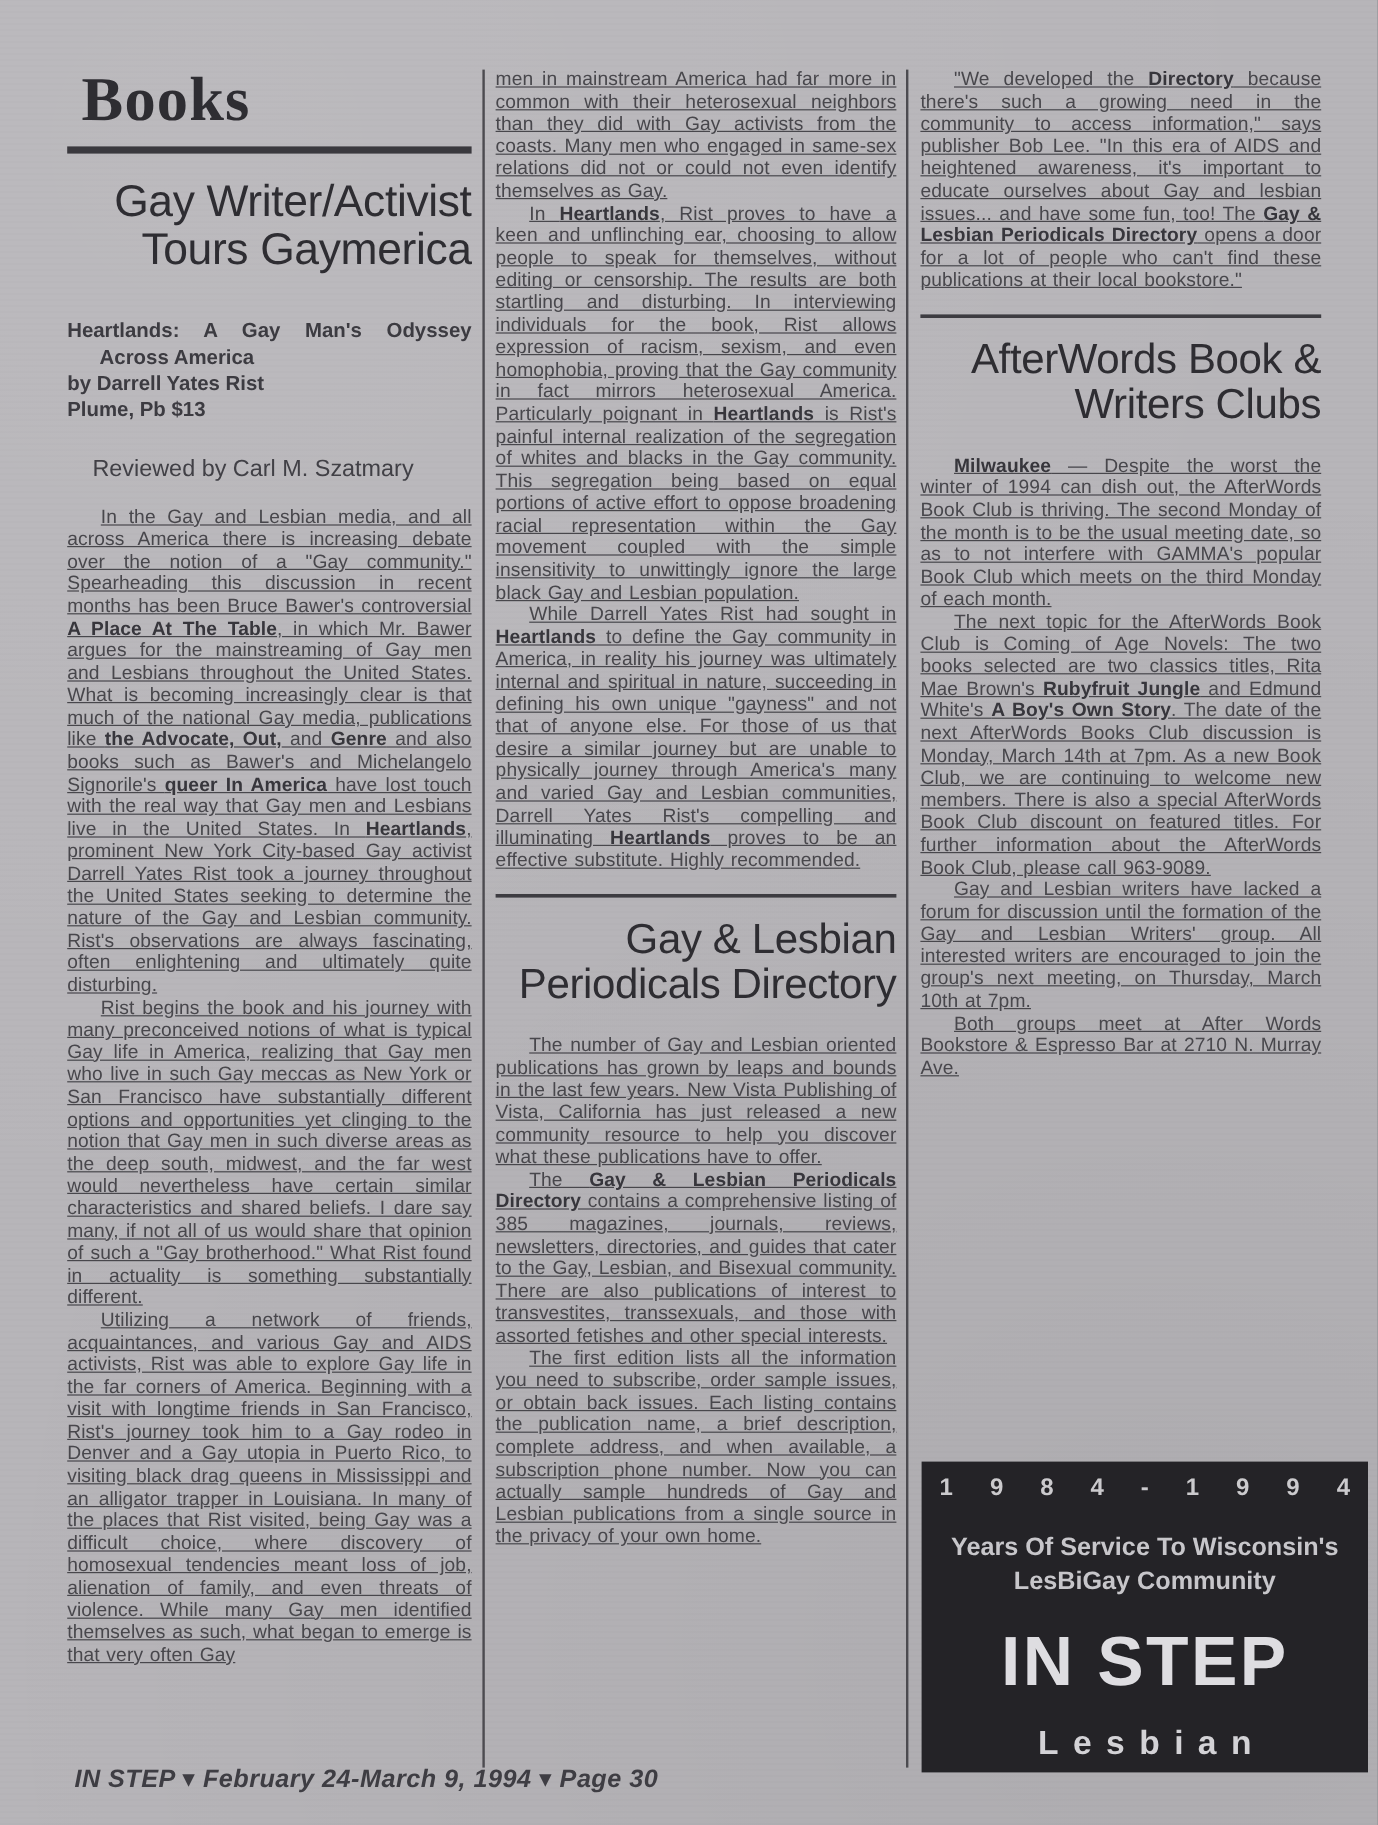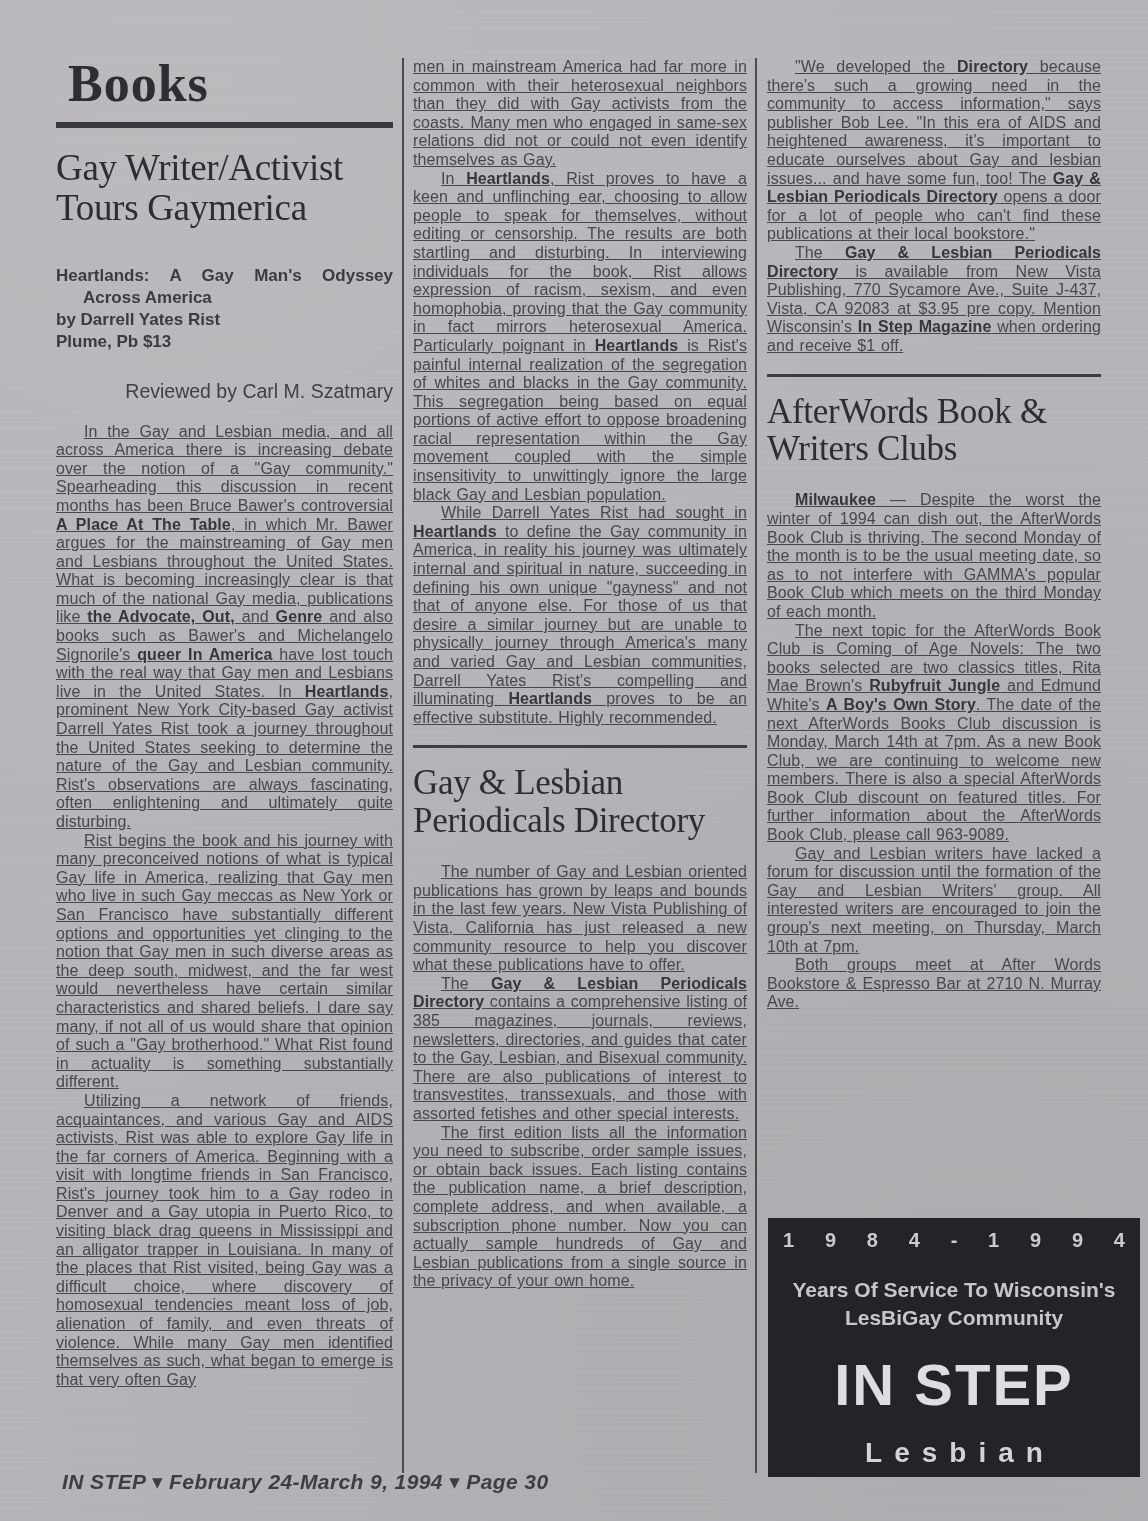--- a/index.html
+++ b/index.html
@@ -24,30 +24,30 @@
 
   .kicker {
     font-family:"Liberation Serif","DejaVu Serif",serif;
     font-weight:bold; font-size:52px; line-height:1; letter-spacing:1px;
     color:var(--ink_dark, #2e2d32);
     margin-left:12px;
   }
   .kicker-rule { height:6px; background:#3a393e; margin:12px 0 20px; }
 
   .headline, .section-head {
-    font-family:Liberation Serif, serif;
+    font-family:Liberation Sans, sans-serif;
     font-weight:normal; font-size:37px; line-height:1.07;
-    color:var(--ink_dark, #2e2d32); letter-spacing:-0.3px;
+    color:var(--ink_dark, #2e2d32); letter-spacing:-0.3px;text-align:right;
   }
   .section-head { font-size:35px; margin:4px 0 24px; }
 
   .book-info { margin-top:38px; font-weight:bold; font-size:17px; line-height:1.3; color:#3c3b41; }
   .book-info .spread  { text-align:justify; text-align-last:justify; }
   .book-info .indent2 { padding-left:27px; }
-  .byline { margin:26px 0 20px; font-size:19.5px; color:#414046; padding-left:21px;text-align:right; }
+  .byline { margin:26px 0 20px; font-size:19.5px; color:#414046; padding-left:21px; }
 
   .body p {
     font-size:16px; line-height:18.6px; text-align:justify;
     text-indent:28px; color:var(--ink, #48474c); letter-spacing:0.1px;
     word-spacing:1px;
     text-decoration:underline;
   }
   .body p b { color:#37363c; }
   .body p.noindent { text-indent:0; }
 
@@ -120,21 +120,20 @@
     <div class="body">
       <p>The number of Gay and Lesbian oriented publications has grown by leaps and bounds in the last few years. New Vista Publishing of Vista, California has just released a new community resource to help you discover what these publications have to offer.</p>
       <p>The <b>Gay &amp; Lesbian Periodicals Directory</b> contains a comprehensive listing of 385 magazines, journals, reviews, newsletters, directories, and guides that cater to the Gay, Lesbian, and Bisexual community. There are also publications of interest to transvestites, transsexuals, and those with assorted fetishes and other special interests.</p>
       <p>The first edition lists all the information you need to subscribe, order sample issues, or obtain back issues. Each listing contains the publication name, a brief description, complete address, and when available, a subscription phone number. Now you can actually sample hundreds of Gay and Lesbian publications from a single source in the privacy of your own home.</p>
     </div>
   </section>
 
   <section class="col" id="col3">
     <div class="body">
       <p>"We developed the <b>Directory</b> because there's such a growing need in the community to access information," says publisher Bob Lee. "In this era of AIDS and heightened awareness, it's important to educate ourselves about Gay and lesbian issues... and have some fun, too! The <b>Gay &amp; Lesbian Periodicals Directory</b> opens a door for a lot of people who can't find these publications at their local bookstore."</p>
-      <p>The <b>Gay &amp; Lesbian Periodicals Directory</b> is available from New Vista Publishing, 770 Sycamore Ave., Suite J-437, Vista, CA 92083 at $3.95 pre copy. Mention Wisconsin's <b>In Step Magazine</b> when ordering and receive $1 off.</p>
     </div>
 
     <div class="section-rule"></div>
 
     <h2 class="section-head"><span>AfterWords Book &amp;</span><br><span>Writers Clubs</span></h2>
 
     <div class="body">
       <p><b>Milwaukee</b> — Despite the worst the winter of 1994 can dish out, the AfterWords Book Club is thriving. The second Monday of the month is to be the usual meeting date, so as to not interfere with GAMMA's popular Book Club which meets on the third Monday of each month.</p>
       <p>The next topic for the AfterWords Book Club is Coming of Age Novels: The two books selected are two classics titles, Rita Mae Brown's <b>Rubyfruit Jungle</b> and Edmund White's <b>A Boy's Own Story</b>. The date of the next AfterWords Books Club discussion is Monday, March 14th at 7pm. As a new Book Club, we are continuing to welcome new members. There is also a special AfterWords Book Club discount on featured titles. For further information about the AfterWords Book Club, please call 963-9089.</p>
       <p>Gay and Lesbian writers have lacked a forum for discussion until the formation of the Gay and Lesbian Writers' group. All interested writers are encouraged to join the group's next meeting, on Thursday, March 10th at 7pm.</p>

